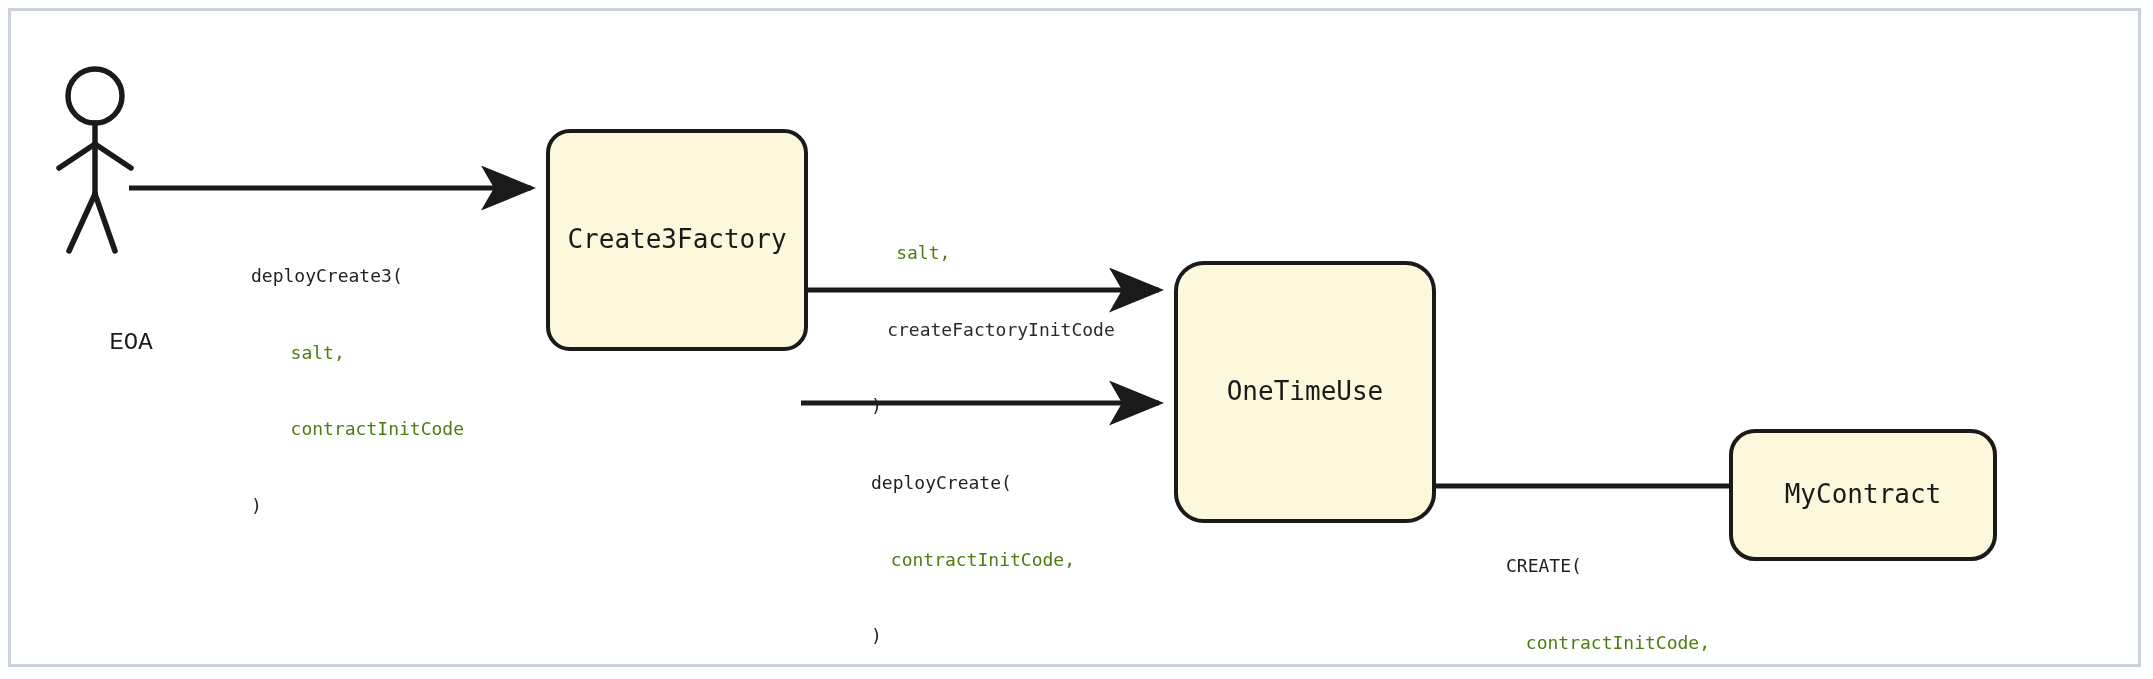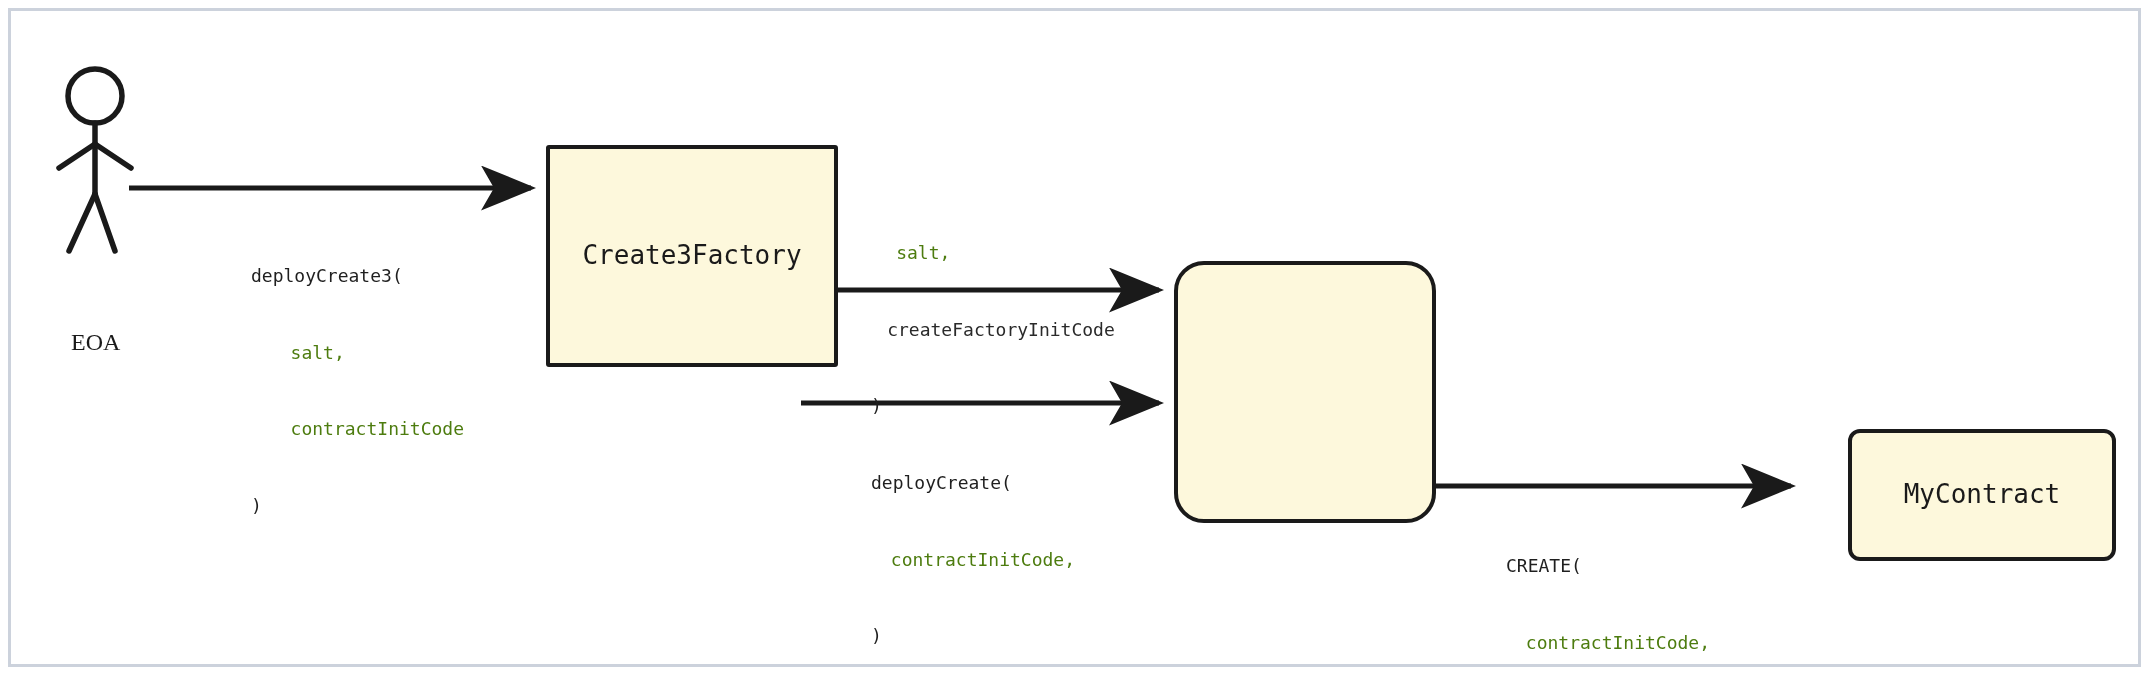--- a/index.html
+++ b/index.html
@@ -37,40 +37,39 @@
     align-items: center;
     justify-content: center;
     text-align: center;
     color: #1a1a1a;
     font-family: "DejaVu Sans Mono", monospace;
     line-height: 1.35;
   }
   #node-create3factory {
     left: 535px;
     top: 118px;
-    width: 292px;
+    width: 262px;
     height: 222px;
-    border-radius: 3px;
+    border-radius: 24px;
     font-size: 26px;
-    margin-top: 16px;
   }
   #node-onetimeuse {
     left: 1163px;
     top: 250px;
     width: 262px;
     height: 262px;
     border-radius: 30px;
     font-size: 26px;
   }
   #node-mycontract {
-    left: 1837px;
+    left: 1718px;
     top: 418px;
     width: 268px;
     height: 132px;
-    border-radius: 12px;
+    border-radius: 26px;
     font-size: 26px;
   }
   .node-label-line { display: block; white-space: pre; }
 
   .edge-label {
     position: absolute;
     font-family: "DejaVu Sans Mono", monospace;
     font-size: 18px;
     line-height: 1.42;
     color: #1f1f1f;
@@ -82,21 +81,22 @@
   #edge-label-deploycreate3 { left: 240px; top: 201px; }
   #edge-label-create2       { left: 860px; top: 178px; }
   #edge-label-deploycreate  { left: 860px; top: 408px; }
   #edge-label-create        { left: 1495px; top: 491px; }
 
   #actor-eoa-label {
     position: absolute;
     left: 60px;
     top: 318px;
     width: 120px;
-    font-family: Liberation Serif, serif;
+    text-align: center;
+    font-family: Liberation Mono, monospace;
     font-size: 24px;
     color: #1a1a1a;
   }
 </style>
 </head>
 <body>
 
 <div id="canvas-frame">
 
   <svg id="diagram-svg" width="2133" height="659" viewBox="0 0 2133 659">
@@ -127,20 +127,21 @@
   <div id="actor-eoa-label">EOA</div>
 
   <div id="node-create3factory" class="node-box">
     <div>
       <span class="node-label-line">Create3Factory</span>
     </div>
   </div>
 
   <div id="node-onetimeuse" class="node-box">
     <div>
+      <span class="node-label-line">OneTimeUse</span>
     </div>
   </div>
 
   <div id="node-mycontract" class="node-box">
     <div>
       <span class="node-label-line">MyContract</span>
     </div>
   </div>
 
   <div id="edge-label-deploycreate3" class="edge-label">

